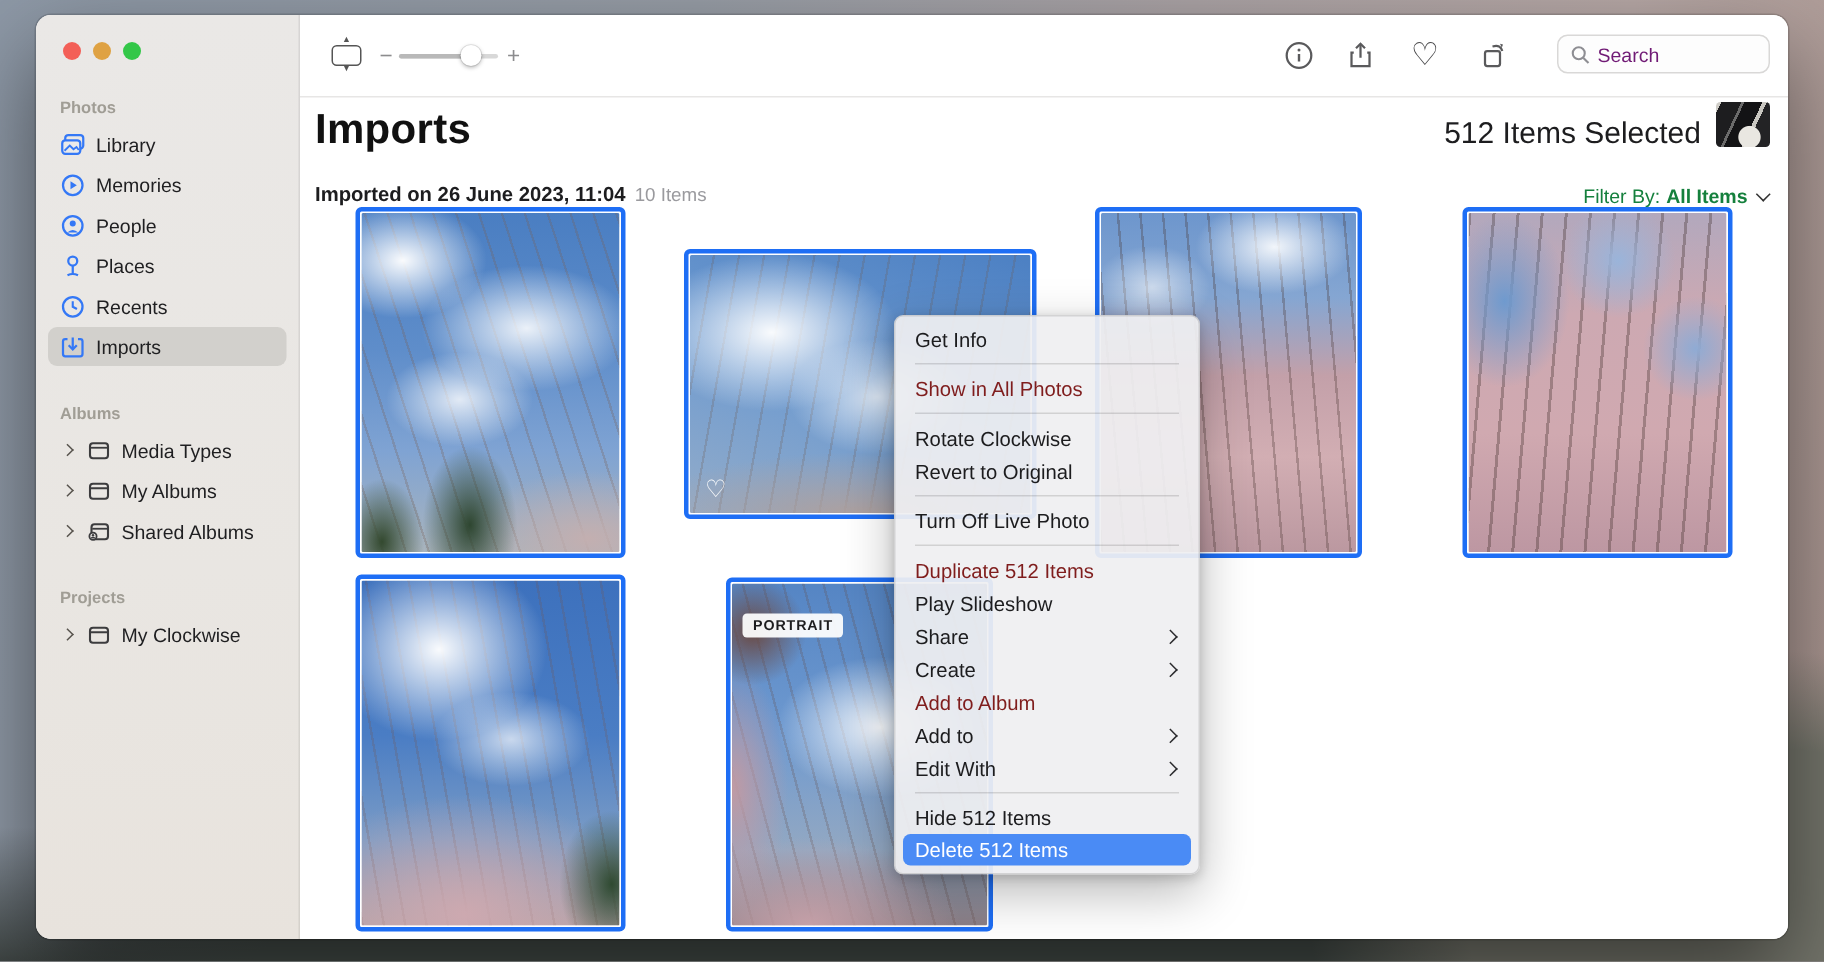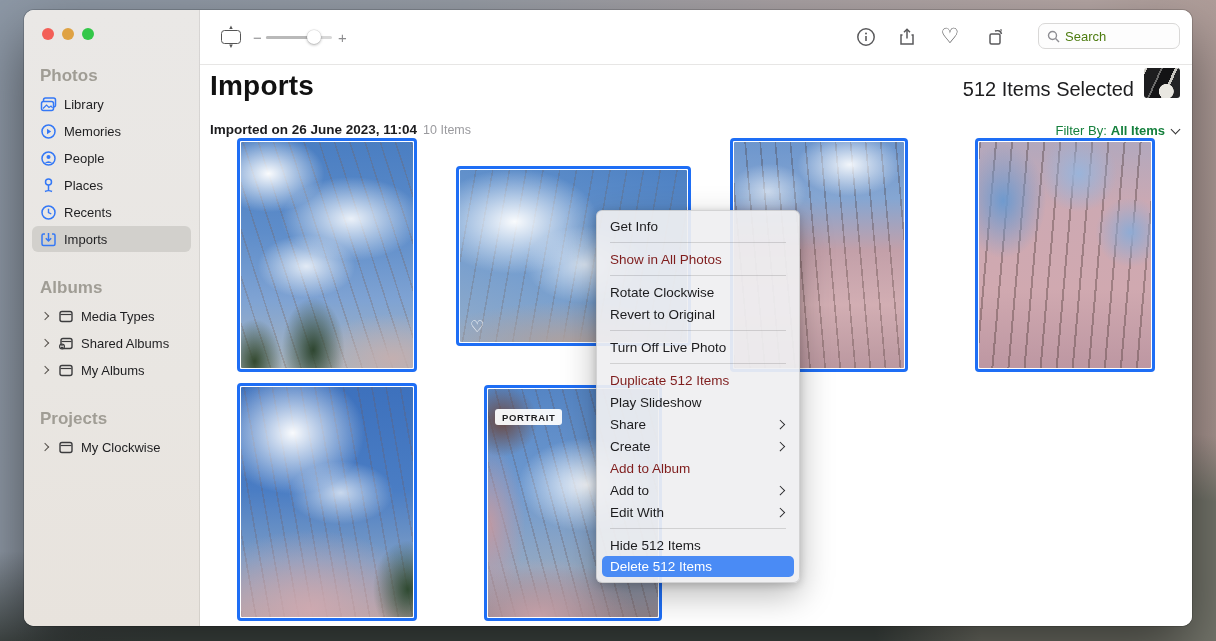--- a/index.html
+++ b/index.html
@@ -11,21 +11,21 @@
       linear-gradient(100deg,#8d98a6 0%,#979da6 35%,#aba3a5 60%,#b7a8a6 82%,#a9948e 100%);}
   .window{position:absolute;left:24px;top:10px;width:1168px;height:616px;border-radius:10px;overflow:hidden;
     box-shadow:0 25px 60px rgba(0,0,0,.5), 0 0 0 1px rgba(0,0,0,.15);background:#fff;}
   
   .sidebar{position:absolute;left:0;top:0;width:176px;height:100%;
     background:linear-gradient(180deg,#eae8e6 0%,#e9e6e2 60%,#e8e3dd 100%);
     border-right:1px solid rgba(0,0,0,.08);box-sizing:border-box;}
   .lights{display:flex;gap:8px;padding:18px 0 0 18px;}
   .light{width:12px;height:12px;border-radius:50%;}
   .light.r{background:#f35f57;}  .light.y{background:#dfa243;}  .light.g{background:#33c748;}
-  .sec-title{margin:26px 0 5px 16px;font-size:17px;font-weight:700;color:#a09d95;}
+  .sec-title{margin:26px 0 5px 16px;font-size:11px;font-weight:700;color:#a09d95;}
   .srow{display:flex;align-items:center;height:26px;margin:1px 8px;padding:0 8px;border-radius:6px;
     font-size:13px;color:#1f1f21;gap:7px;}
   .srow.sel{background:#d2d0cc;}
   .sic{width:17px;height:17px;flex:0 0 17px;display:flex;align-items:center;justify-content:center;}
   .disc{width:10px;height:10px;flex:0 0 10px;position:relative;}
   .disc::after{content:"";position:absolute;left:2px;top:2px;width:5px;height:5px;
     border-top:1.6px solid #57534d;border-right:1.6px solid #57534d;transform:rotate(45deg);}
   
   .content{position:absolute;left:176px;top:0;width:992px;height:100%;background:#fff;}
   .toolbar{position:absolute;left:0;top:0;width:100%;height:54px;border-bottom:1px solid #e7e6e5;}
@@ -36,21 +36,21 @@
   .zoom-minus{position:absolute;left:53px;top:19px;color:#8c8c8e;font-size:15px;}
   .zoom-plus{position:absolute;left:138px;top:19px;color:#8c8c8e;font-size:15px;}
   .slider{position:absolute;left:66px;top:20px;width:66px;height:14px;}
   .slider .track{position:absolute;left:0;top:6px;width:100%;height:3px;border-radius:2px;background:#d8d8d8;}
   .slider .fill{position:absolute;left:0;top:6px;width:72%;height:3px;border-radius:2px;background:#b9b9b9;}
   .slider .thumb{position:absolute;left:calc(72% - 7px);top:0;width:14px;height:14px;border-radius:50%;
     background:#fff;box-shadow:0 1px 3px rgba(0,0,0,.3),0 0 0 .5px rgba(0,0,0,.1);}
   .heart-tb{font-size:21px;font-weight:400;color:#4c4c4e;margin-top:-2px;}
   .search{position:absolute;left:838px;top:13px;width:142px;height:26px;box-sizing:border-box;
     border:1px solid #d9d8d7;border-radius:7px;background:#fdfdfd;display:flex;align-items:center;gap:5px;padding:0 8px;}
-  .search .ph{color:#4d7c0f;font-size:13px;}
+  .search .ph{color:#701a75;font-size:13px;}
   
   .page-title{position:absolute;left:10px;top:60px;font-size:28px;font-weight:800;color:#111;letter-spacing:.2px;}
   .sel-status{position:absolute;right:58px;top:68px;font-size:20px;color:#1d1d1f;}
   .sel-thumb{position:absolute;right:12px;top:58px;width:36px;height:30px;border-radius:3px;
     background:
       radial-gradient(circle at 62% 78%, #e9e7e1 0 22%, rgba(233,231,225,0) 24%),
       linear-gradient(115deg,#cfcdc7 0 7%, #1d1d1f 7% 34%, #6b6b6b 34% 38%, #131315 38% 62%, #c9c7c1 62% 68%, #232325 68% 100%);}
   .meta-line{position:absolute;left:10px;top:112px;font-size:13.5px;color:#1d1d1f;font-weight:700;}
   .meta-count{font-weight:400;color:#9a9a9e;font-size:12.5px;margin-left:6px;}
   .filter{position:absolute;right:12px;top:113px;font-size:13px;color:#15803d;display:flex;align-items:center;gap:4px;}
@@ -206,39 +206,39 @@
               <line x1="2.5" y1="6.5" x2="13.5" y2="6.5" stroke="#3c3c3e" stroke-width="1.2"></line>
             </svg>
         </span>
         <span>Media Types</span>
       </div>
 
       <div class="srow">
         <span class="disc"></span>
         <span class="sic">
           <svg width="16" height="16" viewBox="0 0 16 16">
+              <rect x="2" y="3.5" width="12" height="10" rx="2" fill="none" stroke="#3c3c3e" stroke-width="1.4"></rect>
+              <line x1="2.5" y1="6.5" x2="13.5" y2="6.5" stroke="#3c3c3e" stroke-width="1.2"></line>
+            </svg>
+        </span>
+        <span>My Albums</span>
+      </div>
+
+      <div class="srow">
+        <span class="disc"></span>
+        <span class="sic">
+          <svg width="16" height="16" viewBox="0 0 16 16">
               <rect x="3" y="3.5" width="11" height="10" rx="2" fill="none" stroke="#3c3c3e" stroke-width="1.4"></rect>
               <line x1="3.5" y1="6.5" x2="13.5" y2="6.5" stroke="#3c3c3e" stroke-width="1.2"></line>
               <circle cx="4" cy="11.5" r="2.4" fill="#e9e7e4" stroke="#3c3c3e" stroke-width="1.2"></circle>
               <circle cx="4" cy="10.8" r=".8" fill="#3c3c3e"></circle>
               <path d="M2.8 12.8 Q4 11.8 5.2 12.8" fill="none" stroke="#3c3c3e" stroke-width="1"></path>
             </svg>
         </span>
         <span>Shared Albums</span>
-      </div>
-
-      <div class="srow">
-        <span class="disc"></span>
-        <span class="sic">
-          <svg width="16" height="16" viewBox="0 0 16 16">
-              <rect x="2" y="3.5" width="12" height="10" rx="2" fill="none" stroke="#3c3c3e" stroke-width="1.4"></rect>
-              <line x1="2.5" y1="6.5" x2="13.5" y2="6.5" stroke="#3c3c3e" stroke-width="1.2"></line>
-            </svg>
-        </span>
-        <span>My Albums</span>
       </div>
 
       <div class="sec-title">Projects</div>
 
       <div class="srow">
         <span class="disc"></span>
         <span class="sic">
           <svg width="16" height="16" viewBox="0 0 16 16">
               <rect x="2" y="3.5" width="12" height="10" rx="2" fill="none" stroke="#3c3c3e" stroke-width="1.4"></rect>
               <line x1="2.5" y1="6.5" x2="13.5" y2="6.5" stroke="#3c3c3e" stroke-width="1.2"></line>

